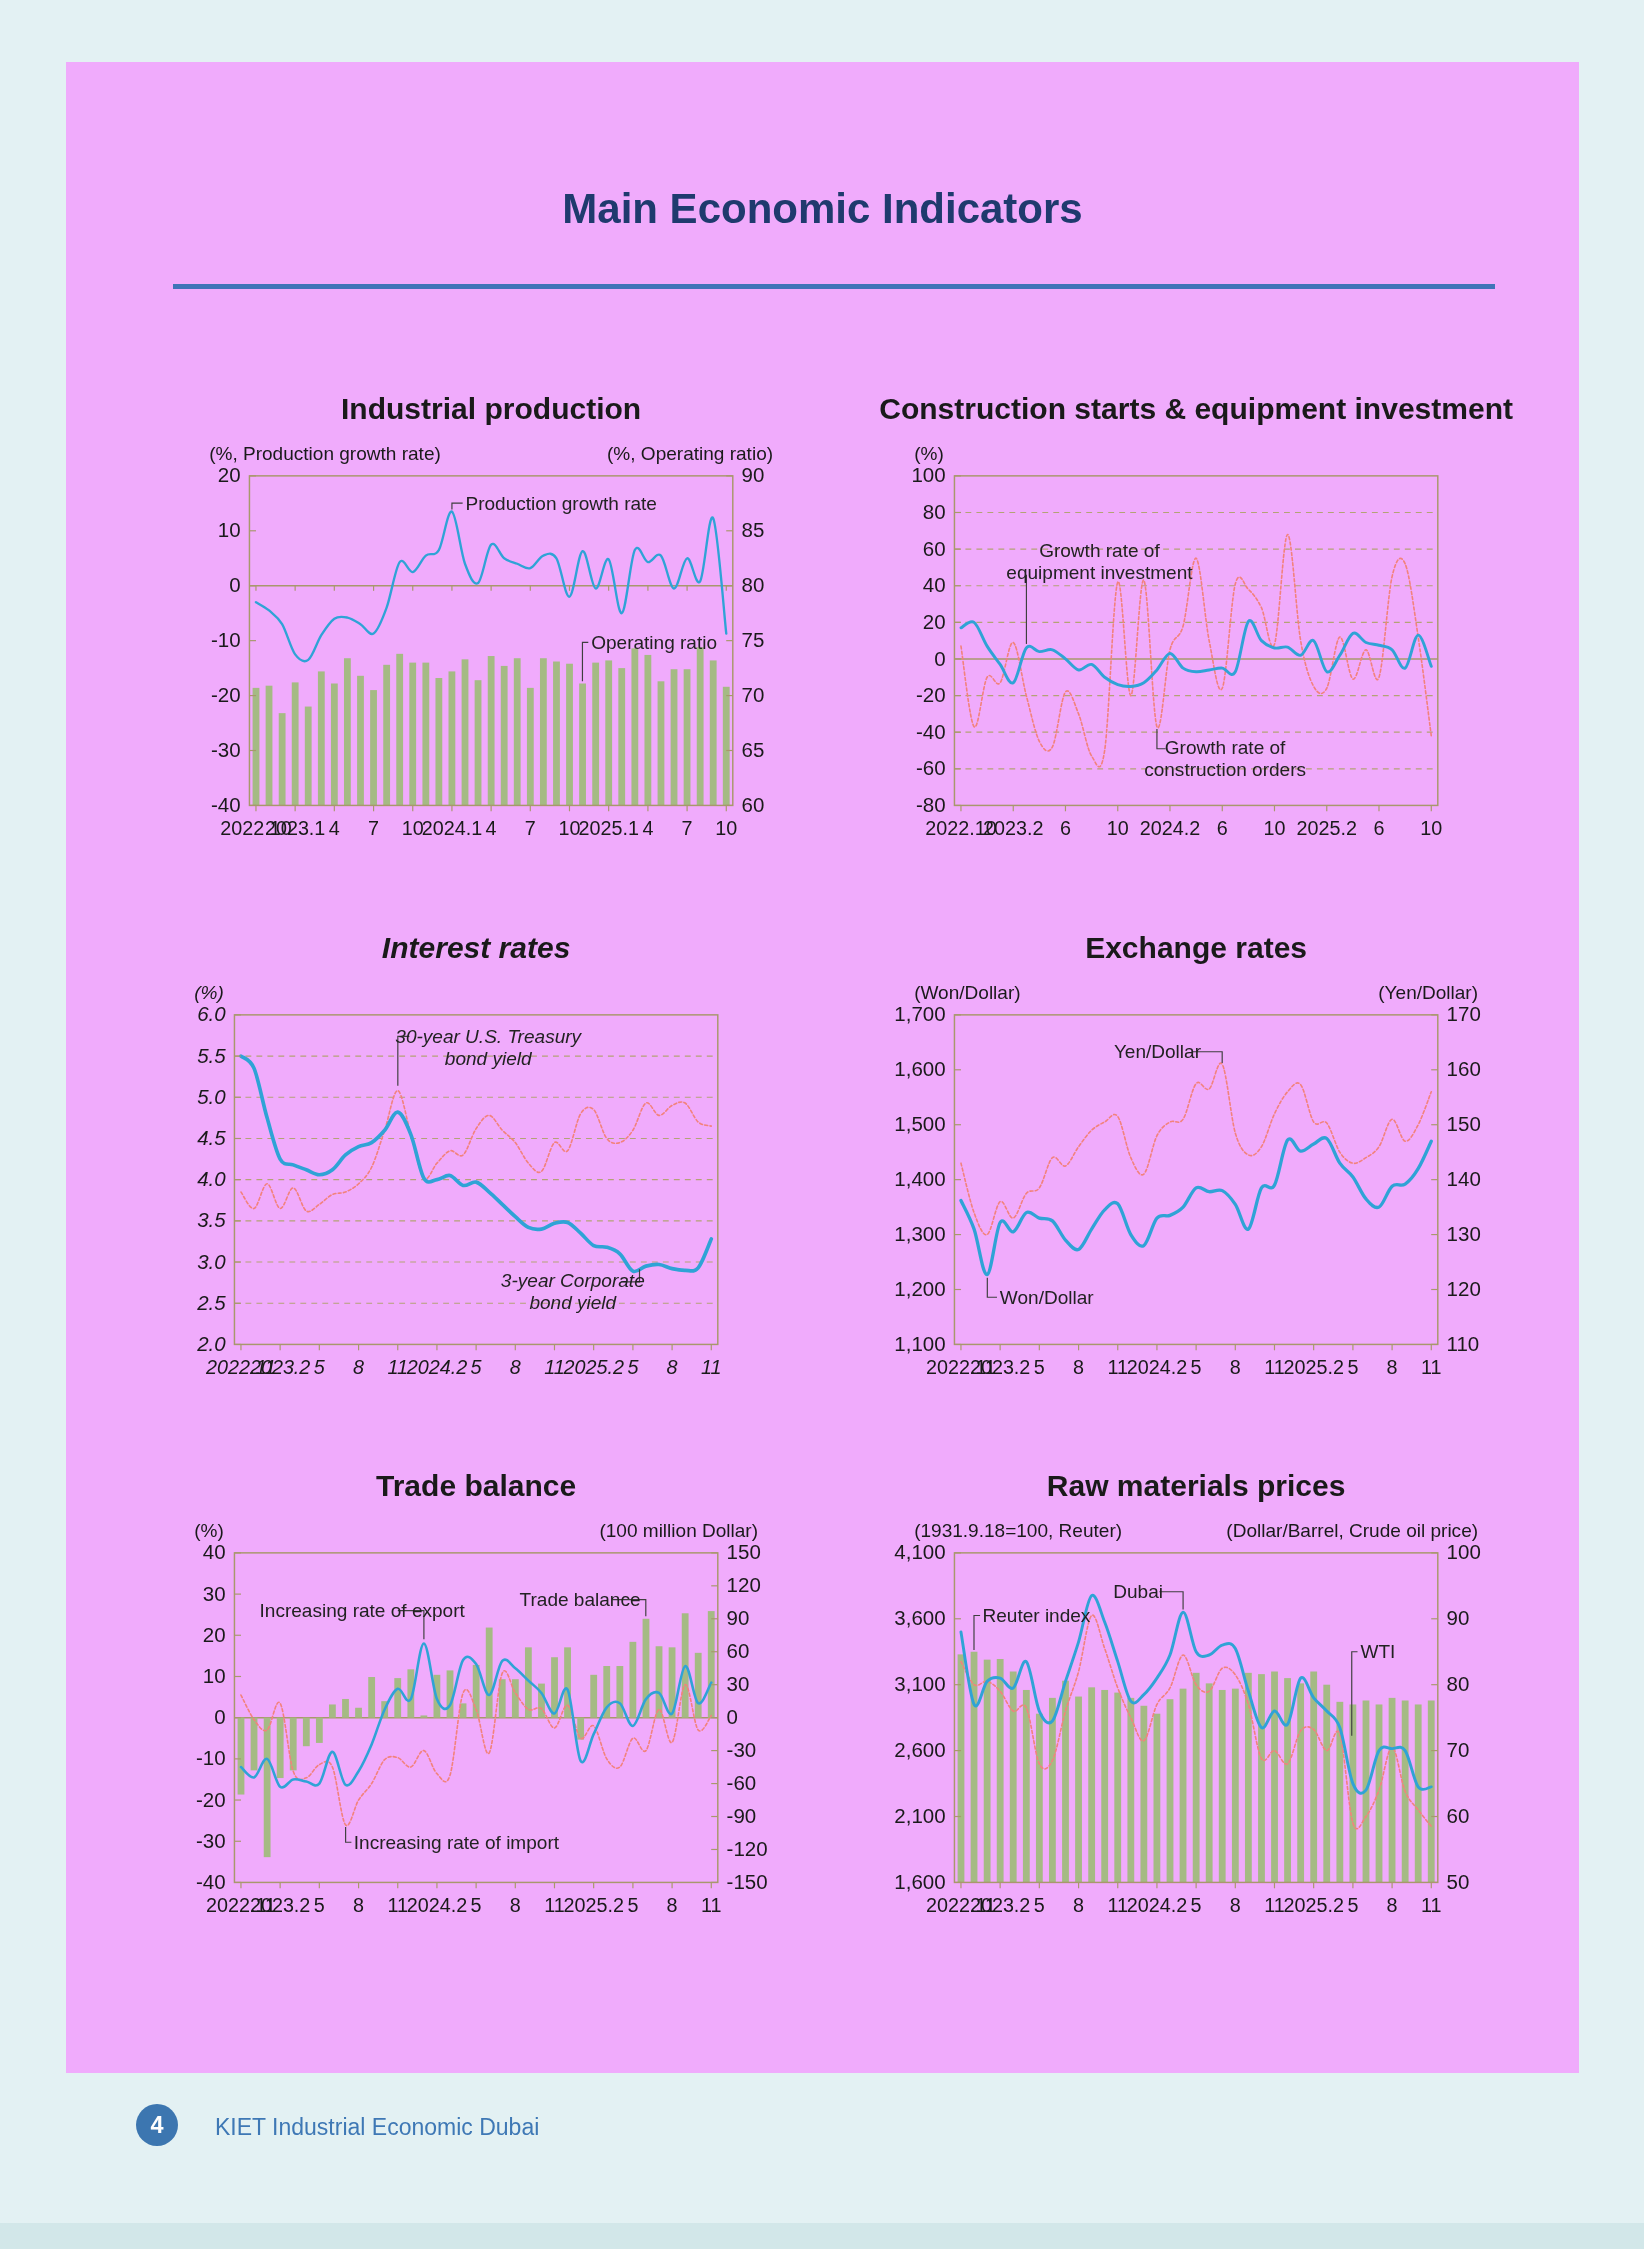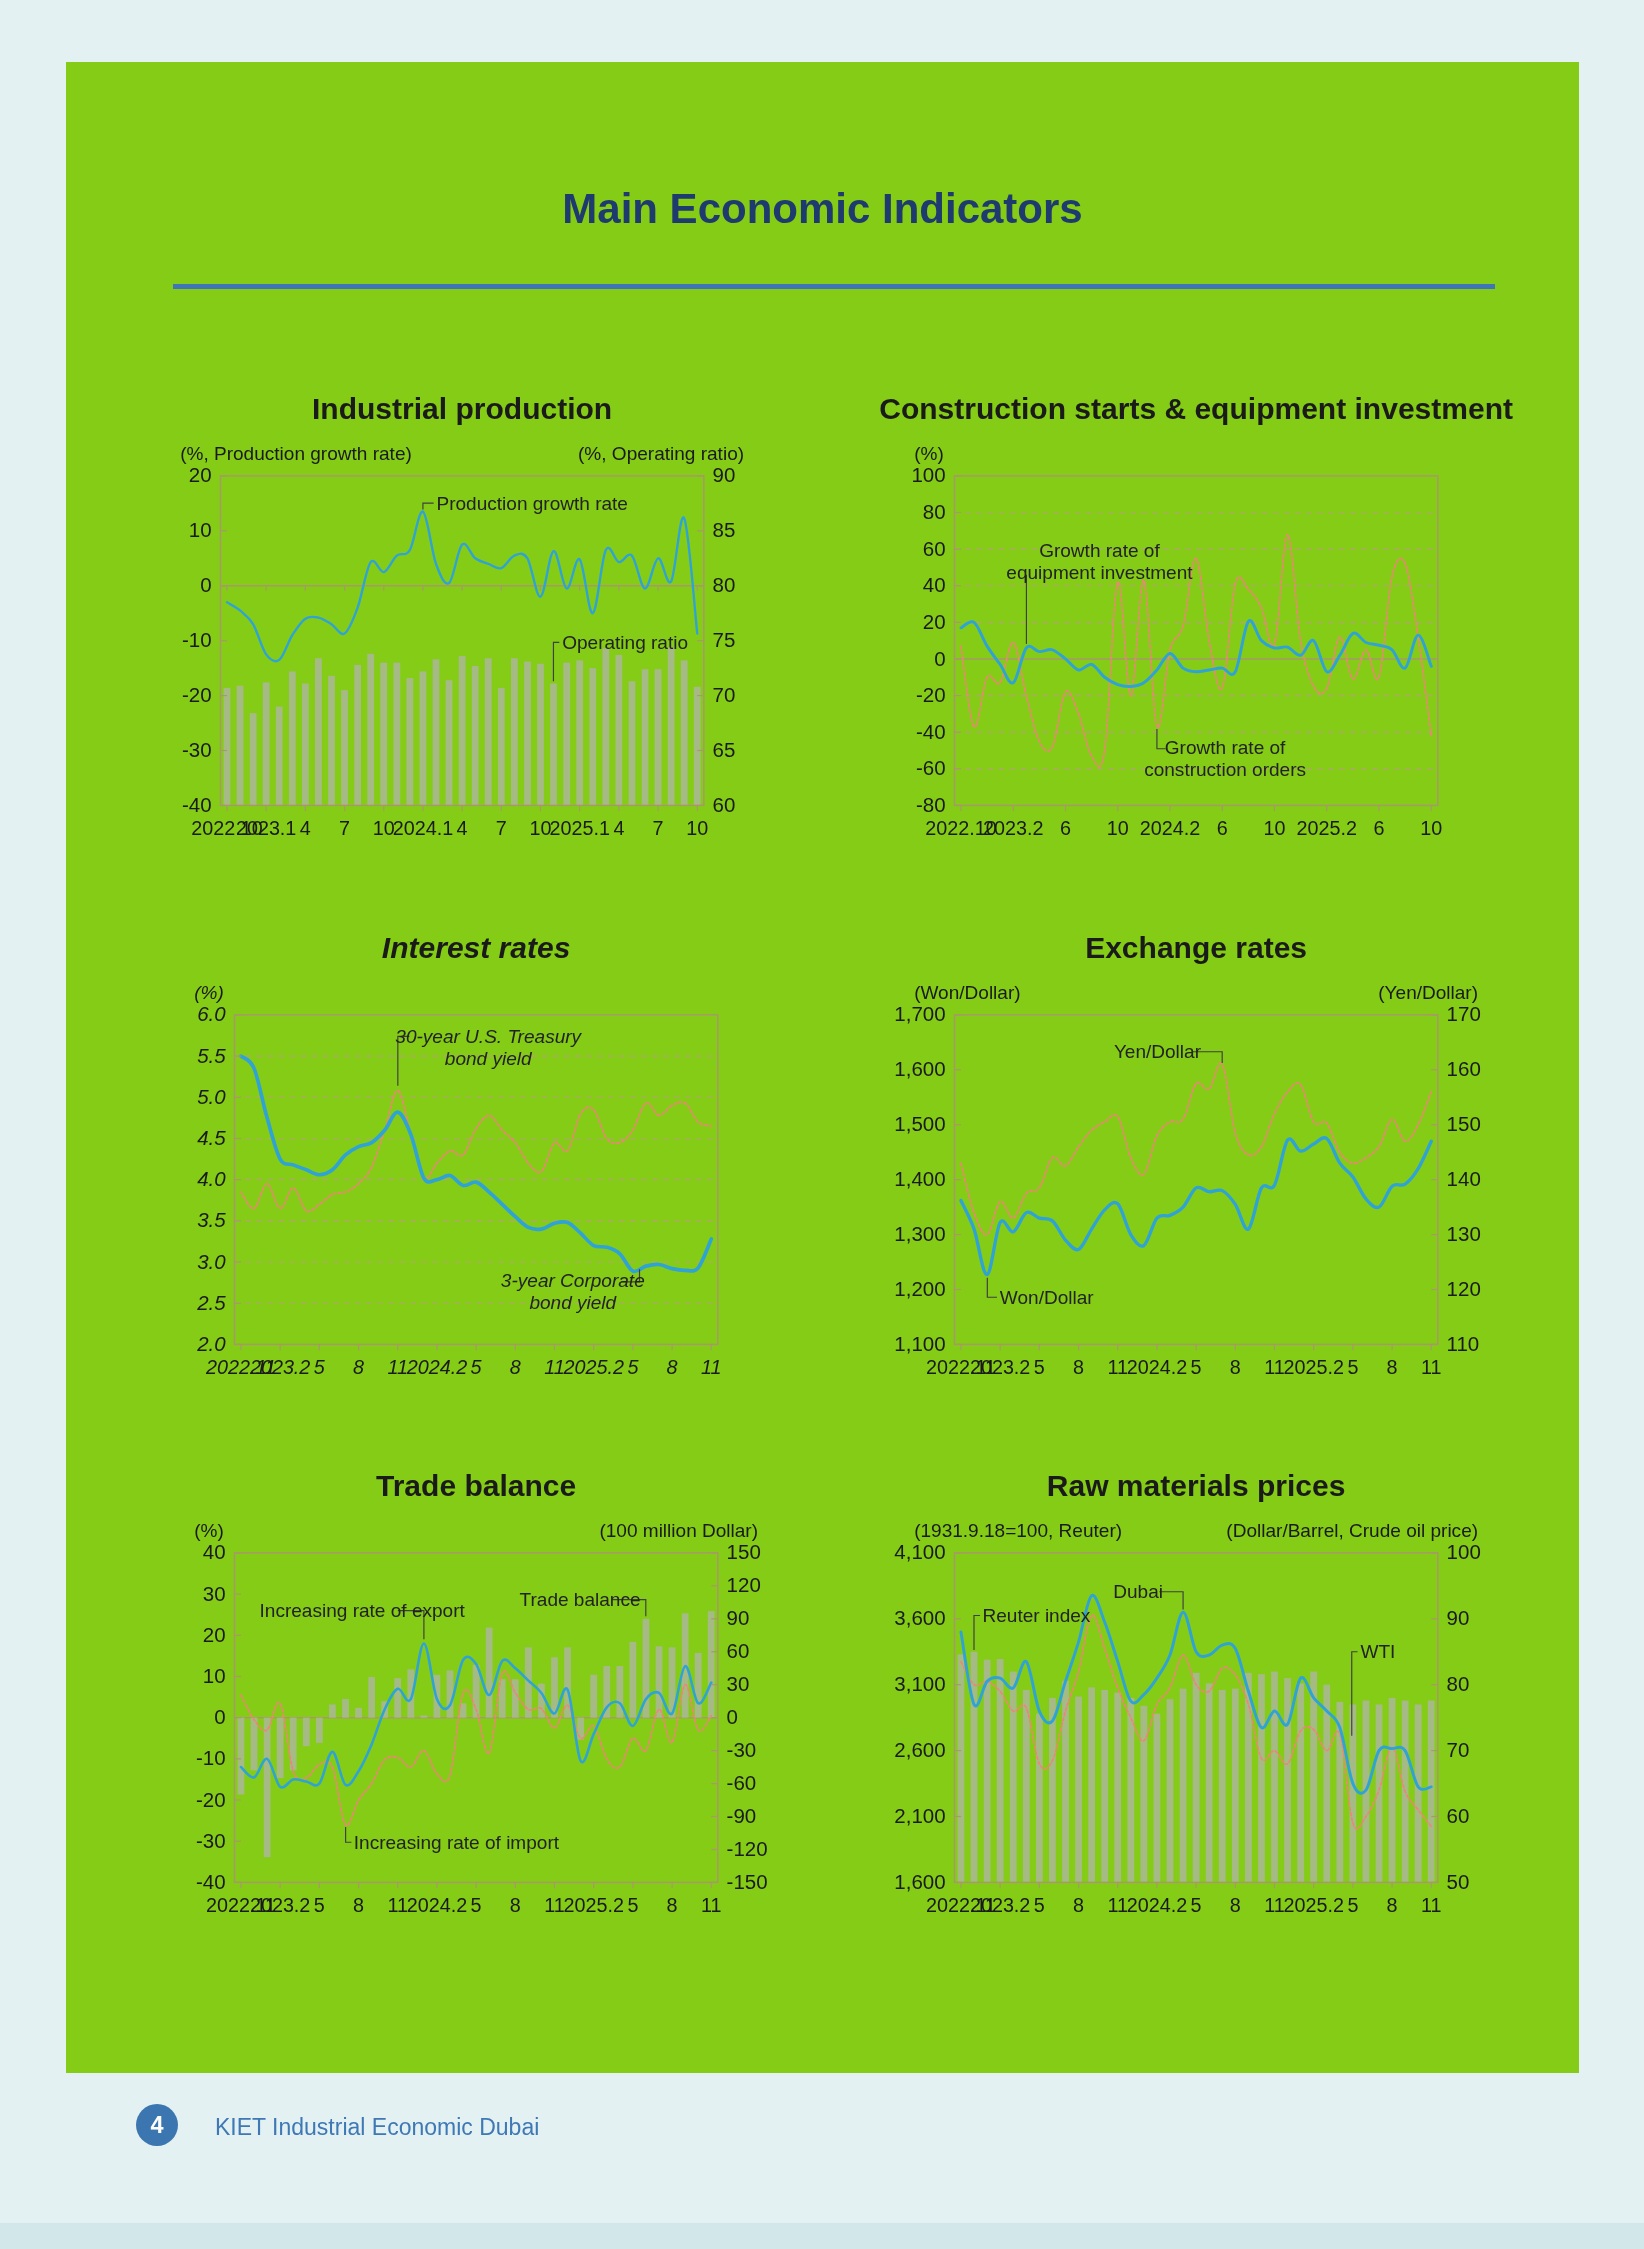--- a/index.html
+++ b/index.html
@@ -1,23 +1,23 @@
 <!DOCTYPE html>
 <html style="font-size:11.7px"><head>
 <meta charset="utf-8">
 <style>
   html,body{margin:0;padding:0;}
   body{font-family:"Liberation Sans", sans-serif; background:#e3f1f3;}
   .page{position:relative; width:1644px; height:2250px; background:#e3f1f3; overflow:hidden;}
-  .card{position:absolute; left:66px; top:62px; width:1513px; height:2011px; background:#84cc16;}
+  .card{position:absolute; left:66px; top:62px; width:1513px; height:2011px; background:#f0abfc;}
   .page-title{position:absolute; left:0; top:123px; width:100%; text-align:center;
               font-size:42px; font-weight:bold; color:#1f3a6e; letter-spacing:0px;}
   .title-rule{position:absolute; left:107px; top:222px; width:1322px; height:5.1px; background:#3f74b8;}
   .chart{position:absolute; width:689px; height:498px;}
-  #chart0{left:15px;  top:315px;text-align:right;}
+  #chart0{left:44px;  top:315px;text-align:right;}
   #chart1{left:749px; top:315px;}
   #chart2{left:29px;  top:854px;font-style:italic;}
   #chart3{left:749px; top:854px;}
   #chart4{left:29px;  top:1392px;}
   #chart5{left:749px; top:1392px;}
   svg{font-family:"Liberation Sans", sans-serif;}
   .badge{position:absolute; left:136px; top:2104px; width:42px; height:42px; border-radius:50%;
          background:#3c76b0; color:#ffffff; font-size:23.4px; font-weight:bold;
          display:flex; align-items:center; justify-content:center;}
   .footer-text{position:absolute; left:215px; top:2114px; font-size:23px; color:#3e78b5;}

